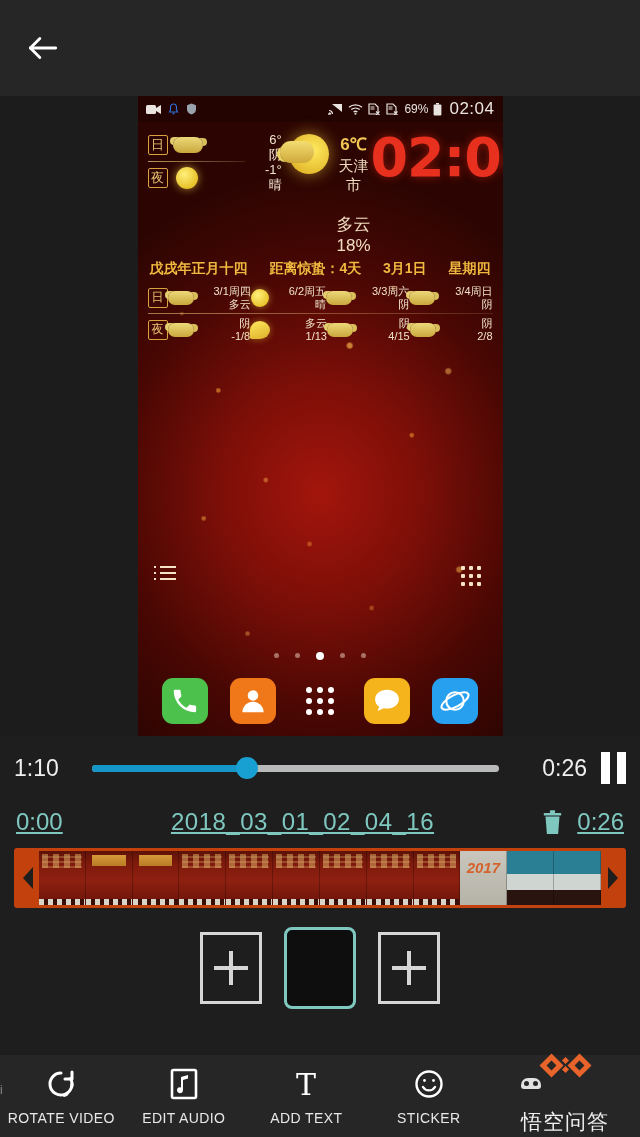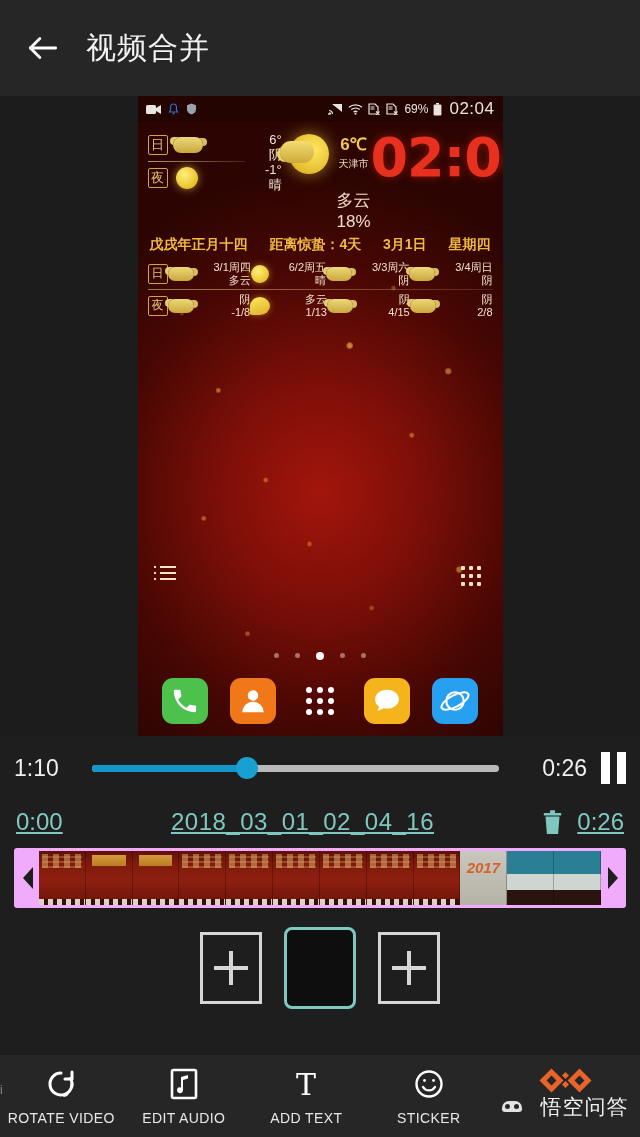--- a/index.html
+++ b/index.html
@@ -61,21 +61,21 @@
   .w-temps { width:42px; text-align:right; color:#f0e4cf; font-size:13px; line-height:15px; padding-top:2px; }
   .w-temps div { height:30px; display:flex; flex-direction:column; justify-content:center; align-items:flex-end; }
   .w-bigicon { width:62px; display:flex; align-items:center; justify-content:center; padding-top:4px; }
   .moon { width:40px; height:40px; border-radius:50%;
     background:radial-gradient(circle at 62% 40%, #ffe95e, #e3b92c 72%);
     box-shadow:0 0 16px rgba(255,210,60,.55); position:relative; }
   .moon::before{content:"";position:absolute;left:-9px;top:7px;width:34px;height:22px;border-radius:14px;
     background:linear-gradient(180deg,#f3dd72,#cfa93a);box-shadow:-6px 2px 0 -3px #e9d163;}
   .w-cur { flex:1; text-align:center; padding-top:2px; }
   .w-cur .t { color:#f3c755; font-size:17px; font-weight:bold; }
-  .w-cur .city { color:#f0dcc0; font-size:10px; margin-top:2px; }
+  .w-cur .city { color:#f0dcc0; font-size:15px; margin-top:2px; }
   .w-cur .cond { color:#f0dcc0; font-size:17px; margin-top:18px; }
   .w-clock { width:122px; text-align:right; font-size:54px; line-height:52px; font-weight:bold;
     color:#e8301f; text-shadow:0 0 10px rgba(255,40,20,.45); letter-spacing:-1px; padding-top:2px;
     font-family:"DejaVu Sans", sans-serif; }
   .w-line2 { display:flex; justify-content:space-between; color:#e9d9b8; font-size:11.5px; margin-top:3px; padding:0 2px; }
   .w-line3 { display:flex; justify-content:space-between; color:#f0b93f; font-size:14px; font-weight:bold; margin-top:4px; padding:0 2px; }
 
   
   .fc { position:relative; z-index:3; margin:4px 10px 0 10px; }
   .fc-row { display:flex; align-items:center; height:31px; }
@@ -117,21 +117,21 @@
   .pause-btn i { display:block; width:9px; height:32px; background:#fff; }
 
   
   .tl-head { height:44px; display:flex; align-items:center; padding:0 16px; color:#7fc8c0; font-size:24px; }
   .tl-head .tm { text-decoration:underline; }
   .tl-head .fname { flex:1; text-align:center; text-decoration:underline; letter-spacing:.5px; }
   .tl-head .trash { margin-right:14px; display:flex; align-items:center; }
   .tl-head .trash svg { width:21px; height:25px; }
 
   
-  .film { margin:4px 14px 0 14px; height:60px; background:#f0abfc; border-radius:3px;
+  .film { margin:4px 14px 0 14px; height:60px; background:#c2410c; border-radius:3px;
     display:flex; align-items:center; padding:3px; }
   .film-handle { width:22px; display:flex; align-items:center; justify-content:center; flex:0 0 auto; }
   .film-handle svg { width:13px; height:26px; }
   .film-strip { flex:1; height:54px; display:flex; overflow:hidden; }
   .frm { flex:1; height:100%; position:relative; border-right:1px solid rgba(0,0,0,.25); }
   .frm.red { background:linear-gradient(180deg,#5d1208 0%,#7e1a0c 22%,#8e2010 55%,#6a1309 100%); }
   .frm.red::before{ content:""; position:absolute; left:3px; right:3px; top:3px; height:14px;
     background:repeating-linear-gradient(90deg, rgba(240,200,120,.55) 0 6px, transparent 6px 11px),
                repeating-linear-gradient(0deg, rgba(240,200,120,.35) 0 2px, transparent 2px 5px); opacity:.8;}
   .frm.red::after{ content:""; position:absolute; left:0; right:0; bottom:0; height:6px;
@@ -162,38 +162,37 @@
     display:flex; align-items:center; }
   .tool { flex:1; display:flex; flex-direction:column; align-items:center; justify-content:center; gap:9px; }
   .tool .ti { height:34px; display:flex; align-items:center; justify-content:center; }
   .tool .tl { font-size:14px; color:#e8e8e8; letter-spacing:.4px; }
   .watermark { width:150px; display:flex; flex-direction:column; align-items:center; justify-content:center; gap:4px; }
   .wm-logo { display:flex; align-items:center; gap:3px; }
   .wm-d { width:17px; height:17px; background:#e8642a; transform:rotate(45deg); position:relative; }
   .wm-d.hollow::after{content:"";position:absolute;inset:5px;background:#262626;}
   .wm-dots { display:flex; flex-direction:column; gap:4px; }
   .wm-dots i { width:5px; height:5px; background:#e8642a; transform:rotate(45deg); display:block; }
-  .wm-text { display:flex; align-items:center; gap:19px; }
+  .wm-text { display:flex; align-items:flex-start; gap:19px;flex-direction:column; }
   .wm-cloud { width:20px; height:11px; border-radius:7px 7px 3px 3px; background:#e2e2e2; position:relative; }
   .wm-cloud::before{content:"";position:absolute;left:3px;top:3px;width:5px;height:5px;border-radius:50%;background:#262626;}
   .wm-cloud::after{content:"";position:absolute;right:3px;top:3px;width:5px;height:5px;border-radius:50%;background:#262626;}
   .wm-name { color:#efefef; font-size:21px; letter-spacing:1px; }
   .edge-left { position:absolute; left:0; bottom:40px; color:#8a8a8a; font-size:12px; }
 </style>
 </head>
 <body>
 
 <div class="appbar">
   <div class="back-btn">
     <svg viewBox="0 0 24 24" fill="none" stroke="#fff" stroke-width="1.8" stroke-linecap="round" stroke-linejoin="round">
       <line x1="20" y1="12" x2="4" y2="12"></line>
         <polyline points="10,6 4,12 10,18"></polyline>
     </svg>
   </div>
-  <div class="app-title">视频合并</div>
 </div>
 
 <div class="preview-wrap">
   <div class="phone-frame">
 
     <div class="v-status">
       <div class="left">
         <span class="sicon">
           <svg width="15" height="11" viewBox="0 0 15 11">
               <rect x="0" y="1" width="10" height="9" rx="1.5" fill="#e9e4e0"></rect>

